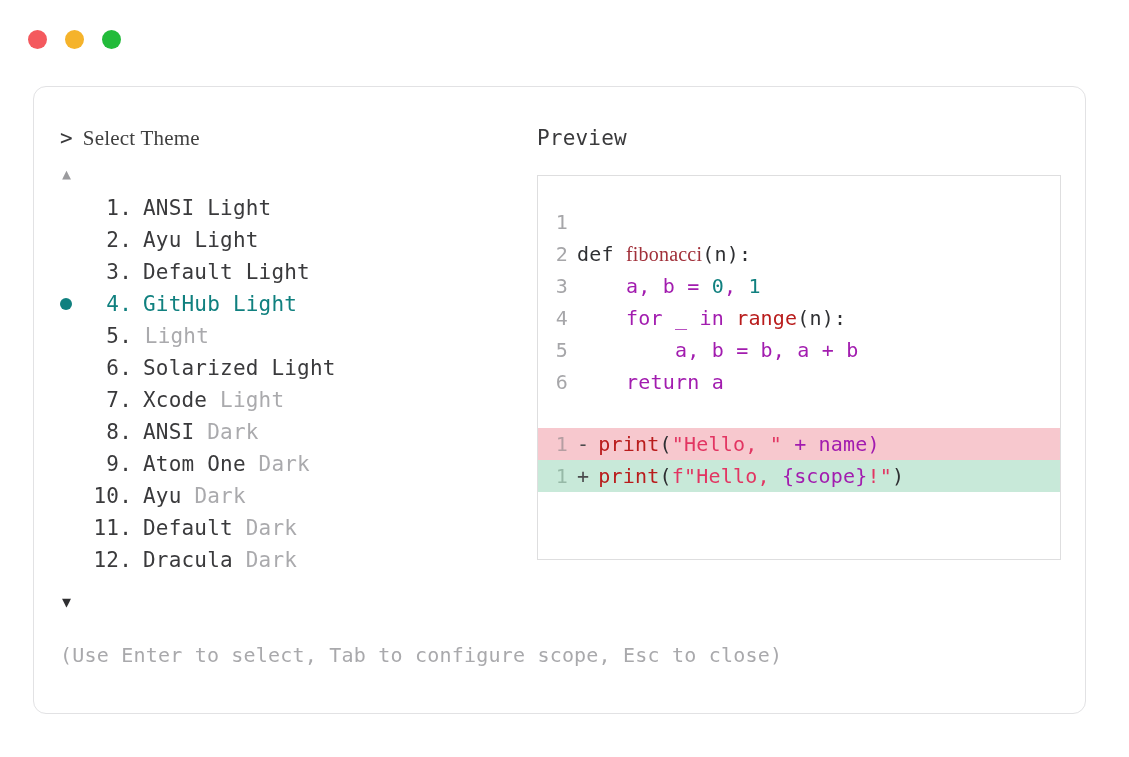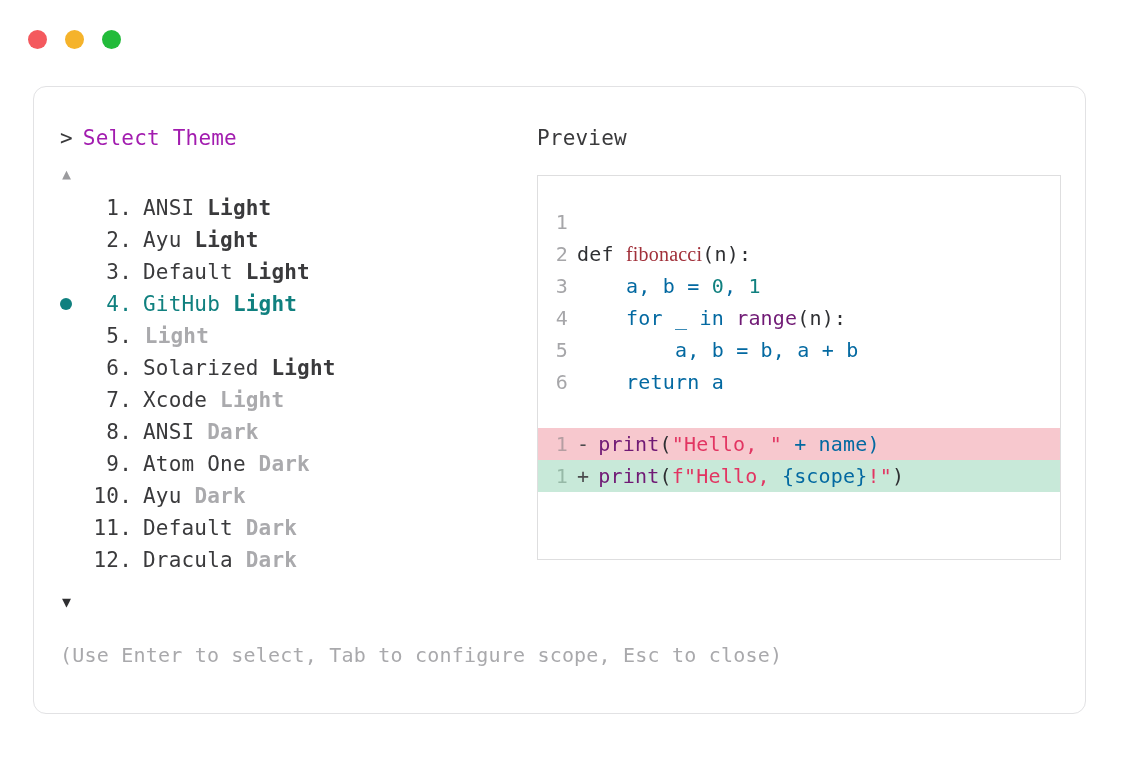--- a/index.html
+++ b/index.html
@@ -70,21 +70,21 @@
   .prompt-row {
     display: flex;
     align-items: baseline;
     gap: 10px;
     font-size: 21px;
     line-height: 30px;
     color: #3a3a3c;
     letter-spacing: 0.2px;
   }
   .prompt-caret { color: #3a3a3c; }
-  .prompt-title { color: #a21caf; }
+  .prompt-title { color: #404040; font-family: Liberation Serif, serif; }
 
   .scroll-arrow {
     font-size: 15px;
     line-height: 20px;
     height: 22px;
     margin-left: 2px;
     user-select: none;
   }
   .scroll-arrow.up   { color: #9b9b9e; margin-top: 11px; }
   .scroll-arrow.down { color: #2f2f31; margin-top: 6px; }
@@ -125,21 +125,21 @@
     text-align: right;
     color: #3a3a3c;
   }
   .name-cell {
     padding-left: 11px;
     color: #3a3a3c;
   }
   .theme-item.selected .num-cell,
   .theme-item.selected .name-cell,
   .theme-item.selected .variant { color: #10807f; }
-  .variant { color: #3a3a3c; font-weight: bold; }
+  .variant { color: #3a3a3c; }
   .variant.muted { color: #aaaaad; }
 
   .hint {
     margin-top: 26px;
     font-size: 20px;
     line-height: 30px;
     color: #a9a9ac;
     letter-spacing: 0.2px;
     white-space: pre;
   }
@@ -193,24 +193,24 @@
   .code-line.diff-add { background: #c8e9d9; }
   .code-line.diff .ln { color: #b59ea2; width: 30px; }
   .code-line.diff-add .ln { color: #96b9a7; }
   .sign { padding-left: 9px; color: #4a4a4c; }
   .diff-code { padding-left: 9px; }
 
   
   .tok-comment { color: #a7a398; }
   .tok-kw      { color: #2f3033; }
   .tok-fn      { color: #a1303a; font-family: Liberation Serif, serif; }
-  .tok-builtin { color: #701a75; margin-top: 24px; }
+  .tok-builtin { color: #b91c1c; margin-top: 24px; }
   .tok-num     { color: #10807f; }
   .tok-str     { color: #e23562; }
-  .tok-plain   { color: #0369a1; margin-top: 48px; }
+  .tok-plain   { color: #a21caf; margin-top: 48px; }
   .tok-punct   { color: #2f3033; }
 </style>
 </head>
 <body>
 
 <div class="app">
 
   <div class="titlebar">
     <span class="dot" style="background: rgb(244, 89, 94);"></span>
     <span class="dot" style="background: rgb(245, 179, 43);"></span>

